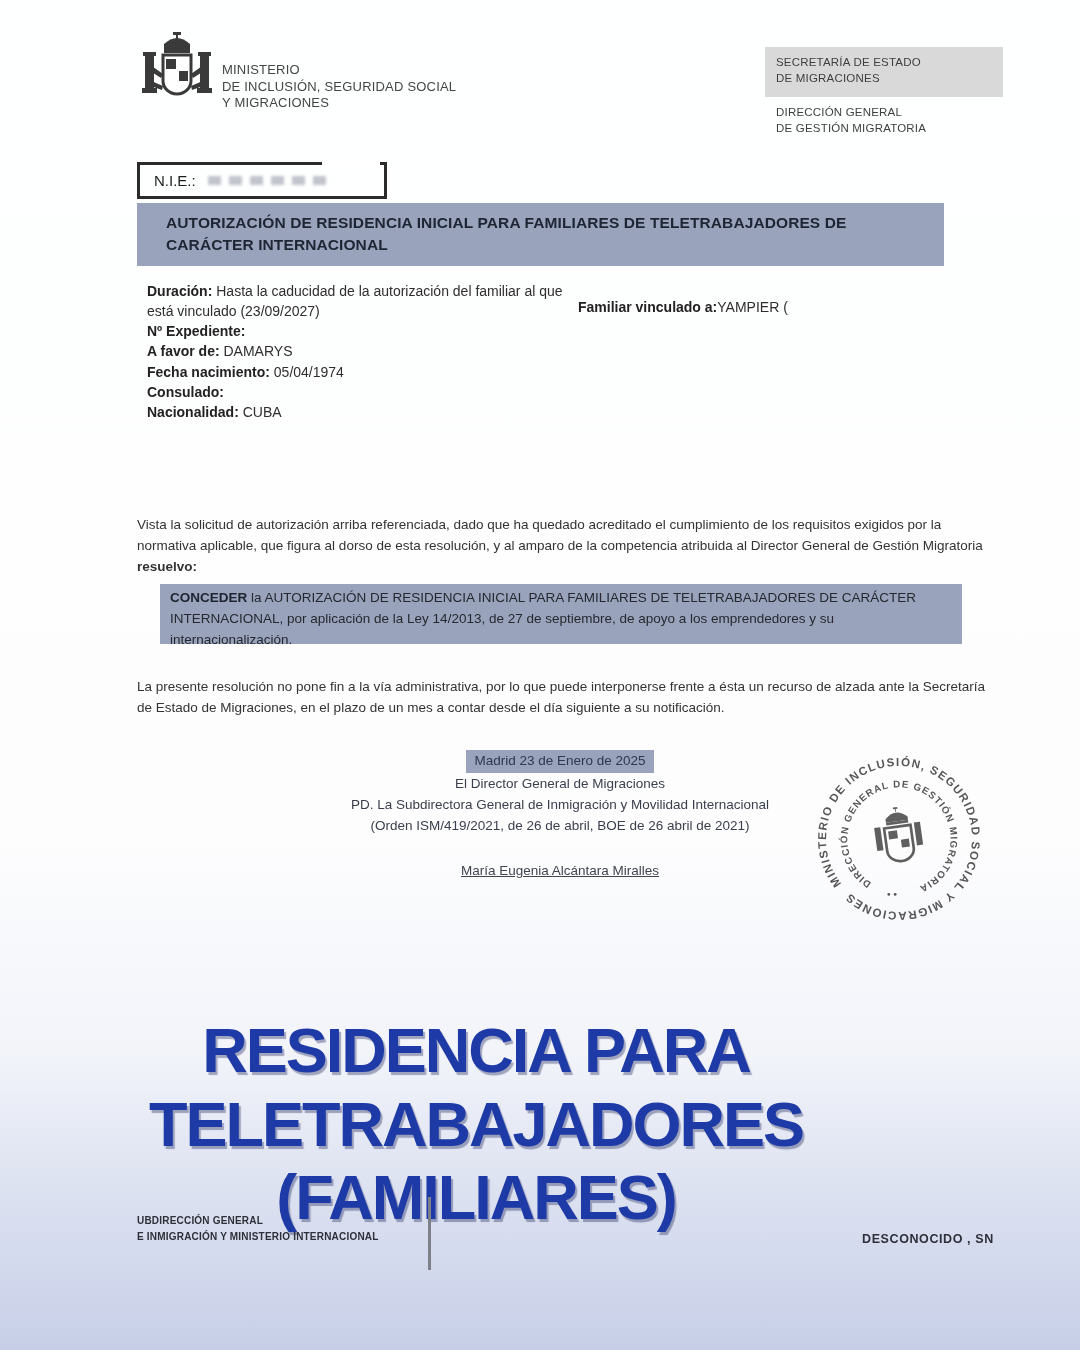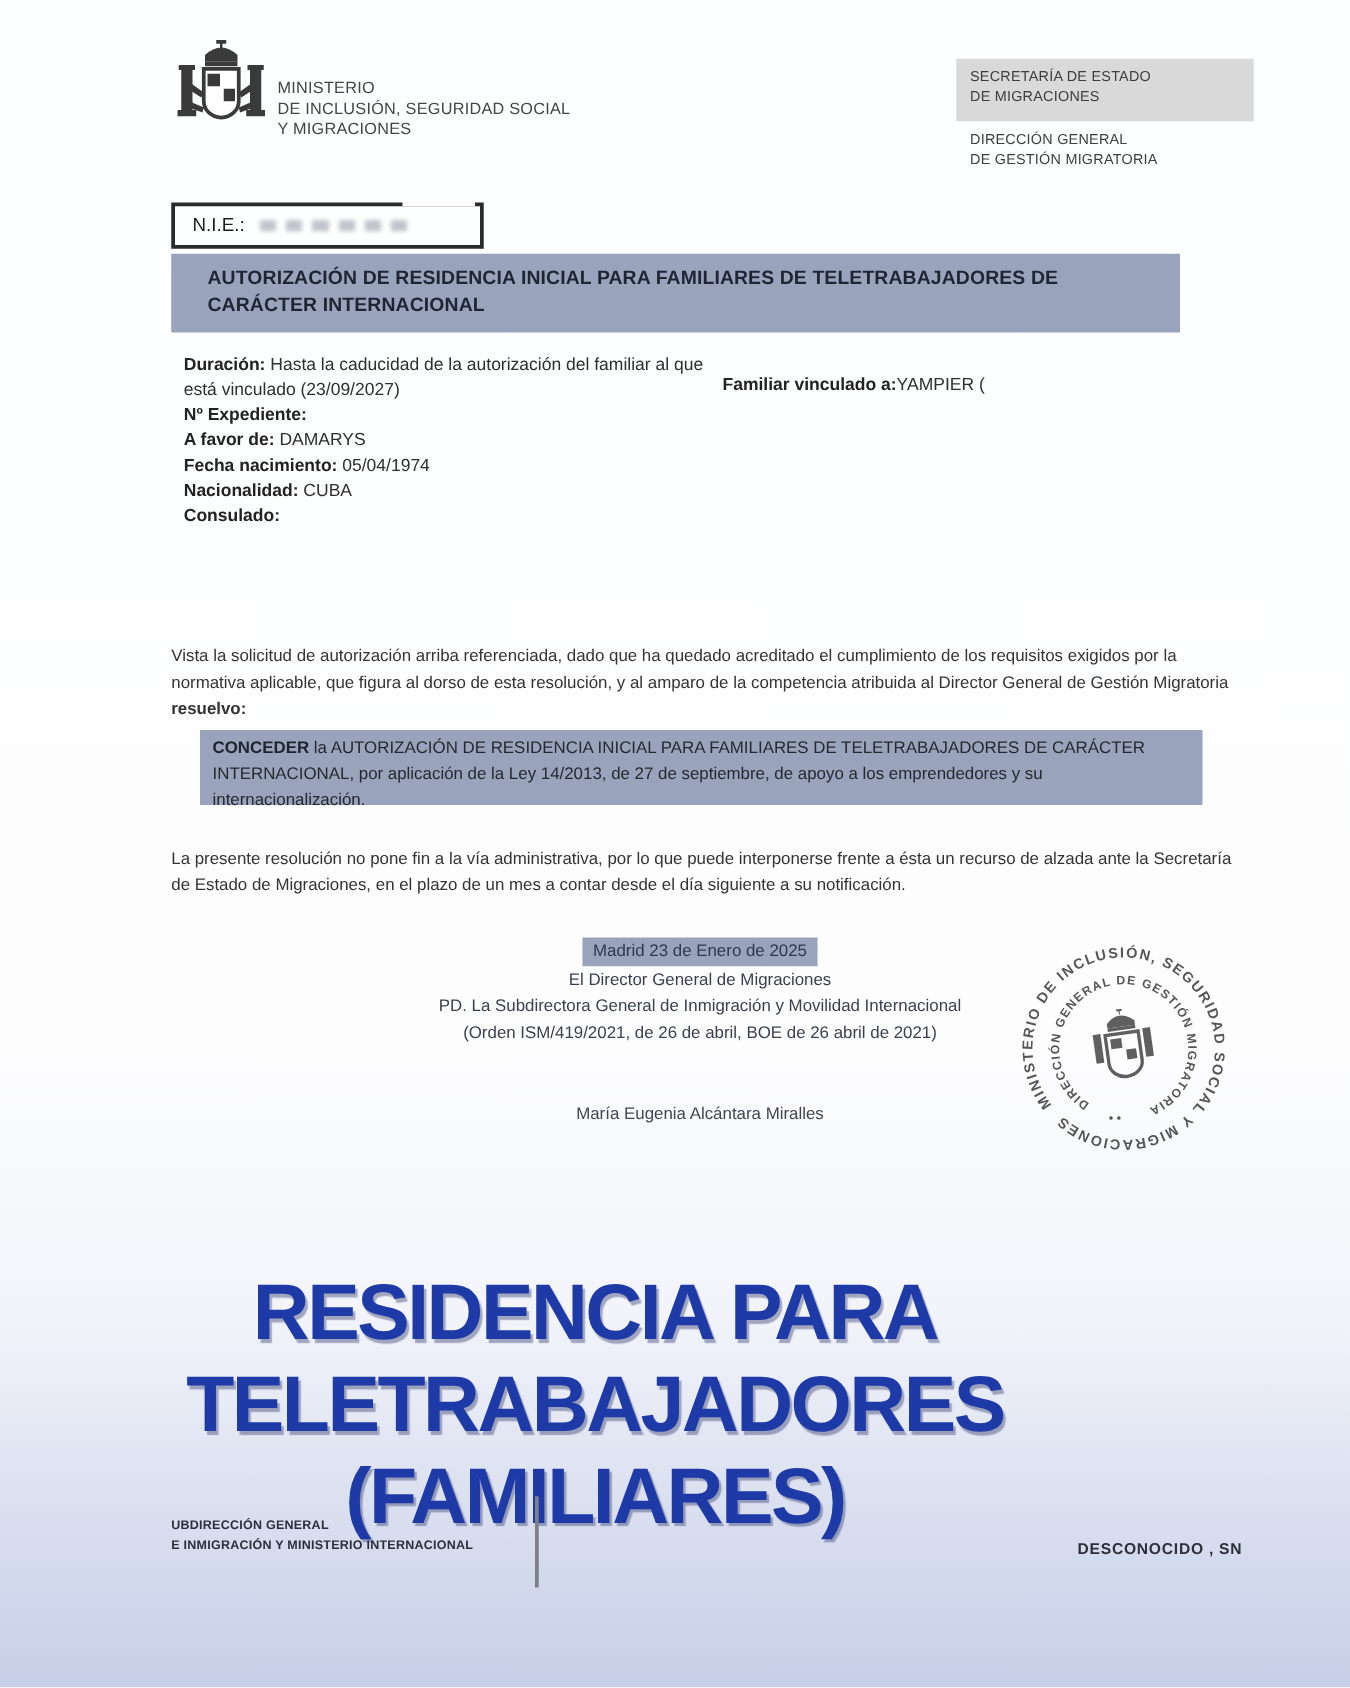--- a/index.html
+++ b/index.html
@@ -39,21 +39,21 @@
   .para{font-size:13.5px;line-height:1.56;color:#333;}
   .p1{left:137px;top:514px;width:858px;}
   .conceder{left:160px;top:584px;width:802px;padding:3px 8px 0 10px;box-sizing:border-box;
     background:linear-gradient(#99a3bc,#99a3bc) top left / 100% 60px no-repeat;color:#25292f;}
   .conceder b{color:#1e2330;}
   .p2{left:137px;top:676px;width:860px;}
 
   
   .sig{left:300px;top:750px;width:520px;text-align:center;font-size:13.5px;line-height:1.55;color:#3a3f4d;}
   .sig .place{display:inline-block;background:#99a3bc;color:#2e3850;padding:1px 8px;margin-bottom:1px;}
-  .sig .signer{margin-top:44px;color:#40454f;}
+  .sig .signer{margin-top:24px;color:#40454f;text-decoration:underline;}
 
   
   .stamp{left:810px;top:750px;width:178px;height:178px;}
   .stamp svg{width:100%;height:100%;opacity:.88;}
   .stamp text{font-family:"Liberation Sans",sans-serif;font-weight:bold;fill:#3f3f3f;}
 
   
   .poster{left:0;top:1014px;width:952px;text-align:center;
     font-weight:bold;font-size:63px;line-height:1.17;letter-spacing:-2px;color:#1d3aa6;
     text-shadow:2px 3px 1px rgba(28,36,92,.38);}
@@ -114,22 +114,22 @@
   </div>
   <div class="abs nie-gap"></div>
 
   <div class="abs title-bar">AUTORIZACIÓN DE RESIDENCIA INICIAL PARA FAMILIARES DE TELETRABAJADORES DE CARÁCTER INTERNACIONAL</div>
 
   <div class="abs details">
     <div><span class="lbl">Duración:</span> <span>Hasta la caducidad de la autorización del familiar al que está vinculado (23/09/2027)</span></div>
     <div><span class="lbl">Nº Expediente:</span> <span></span></div>
     <div><span class="lbl">A favor de:</span> <span>DAMARYS</span></div>
     <div><span class="lbl">Fecha nacimiento:</span> <span>05/04/1974</span></div>
+    <div><span class="lbl">Consulado:</span> <span></span></div>
     <div><span class="lbl">Nacionalidad:</span> <span>CUBA</span></div>
-    <div><span class="lbl">Consulado:</span> <span></span></div>
   </div>
   <div class="abs familiar">
     <span class="lbl">Familiar vinculado a:</span><span>YAMPIER (</span>
   </div>
 
   <div class="abs para p1">
     <span>Vista la solicitud de autorización arriba referenciada, dado que ha quedado acreditado el cumplimiento de los requisitos exigidos por la normativa aplicable, que figura al dorso de esta resolución, y al amparo de la competencia atribuida al Director General de Gestión Migratoria </span><b>resuelvo:</b>
   </div>
 
   <div class="abs para conceder">

